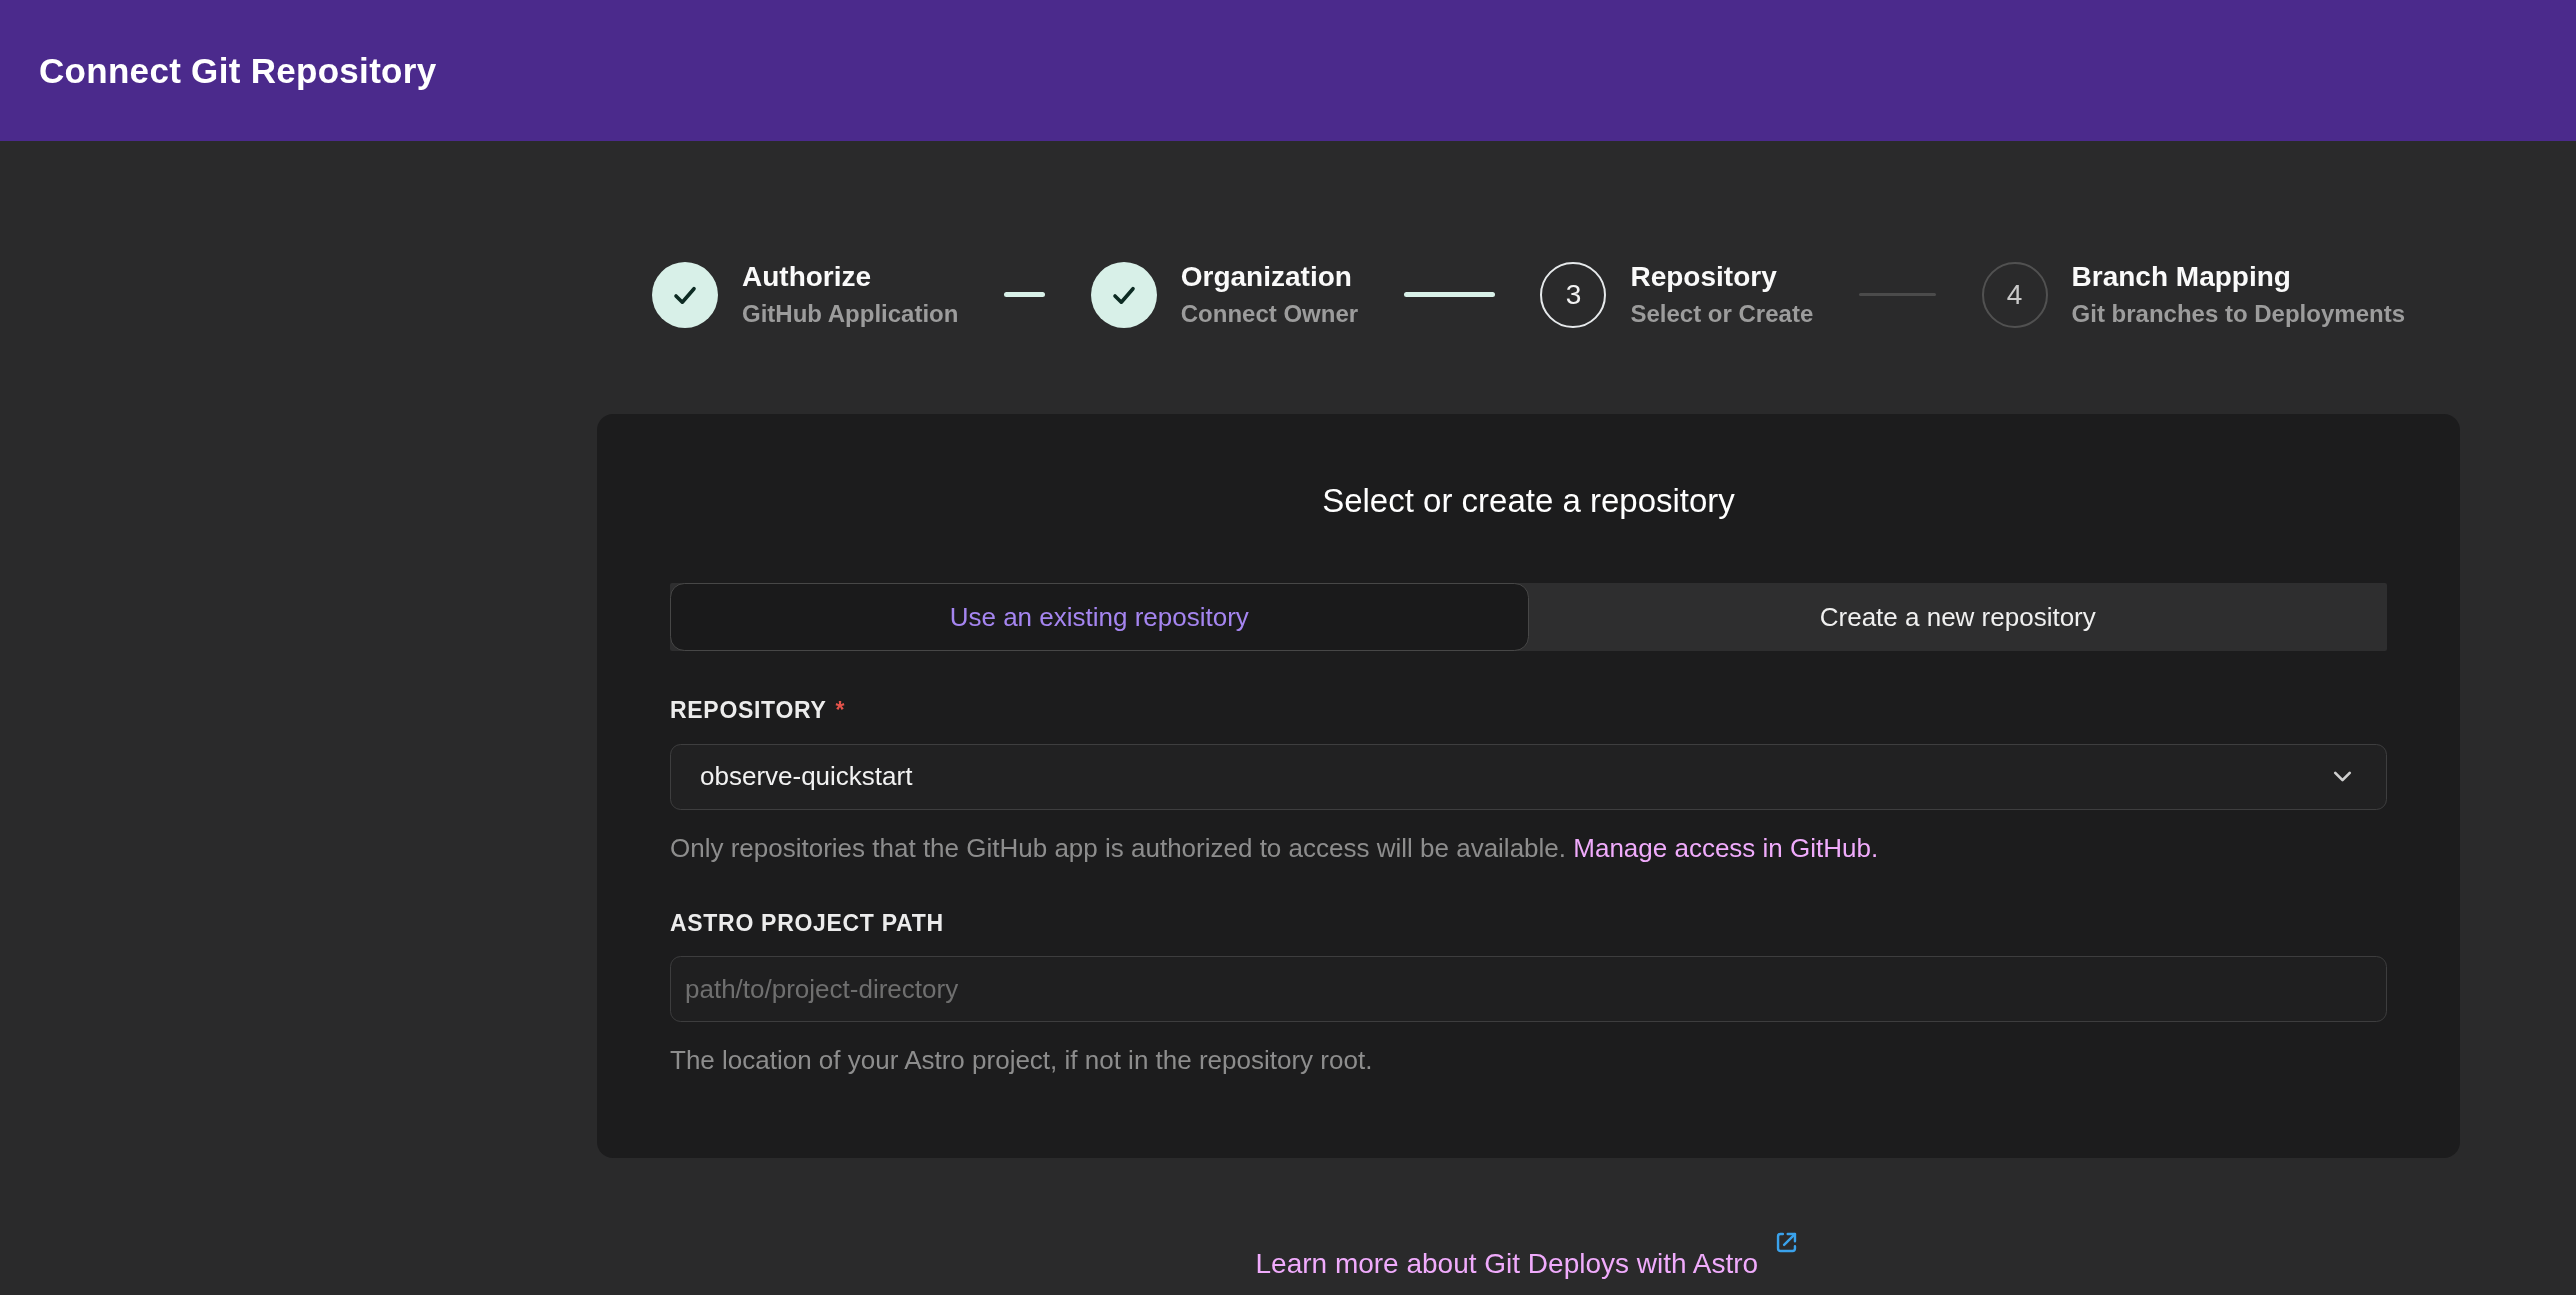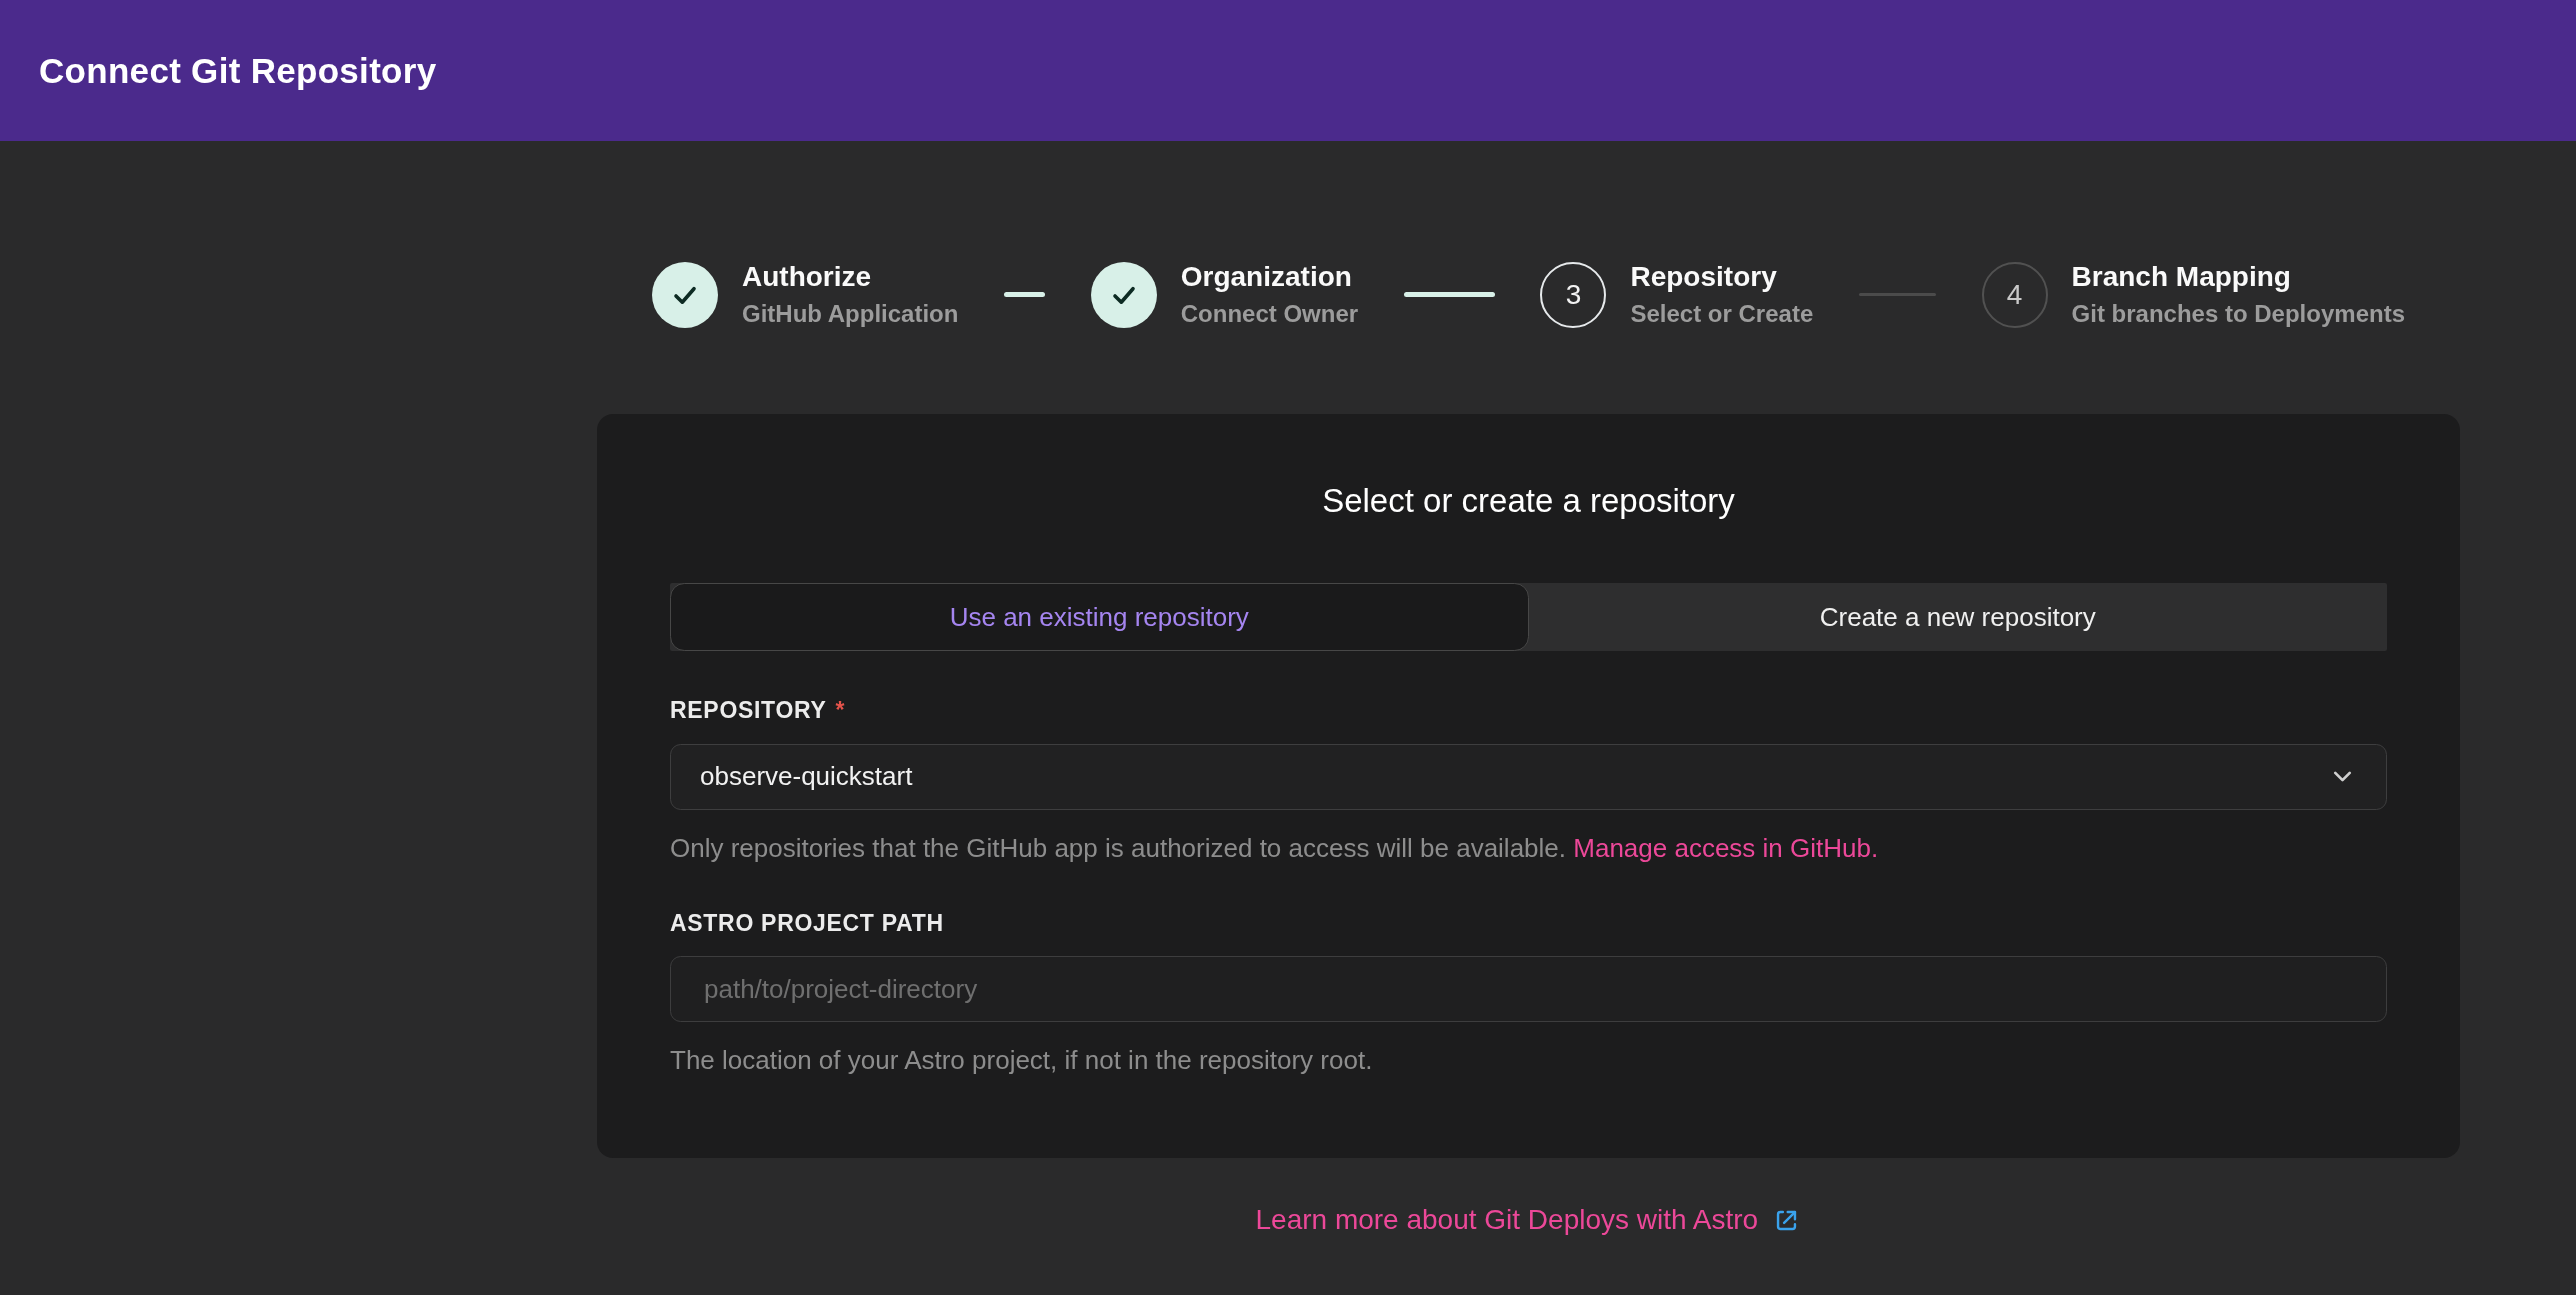--- a/index.html
+++ b/index.html
@@ -148,37 +148,38 @@
   }
   .chevron-icon { width: 29px; height: 29px; display: block; }
 
   .text-input {
     margin-top: 19.7px;
     width: 100%;
     height: 66px;
     background: #1f1f20;
     border: 1.8px solid #3d3d3e;
     border-radius: 10.7px;
-    padding: 0 33px;
+    padding: 0 14px;
     font-size: 26px;
     color: #fef9c3;
     font-family: "Liberation Sans", "DejaVu Sans", sans-serif;
     outline: none;
   }
   .text-input::placeholder { color: #6f6f6f; }
 
   .help {
     margin-top: 23px;
     font-size: 26px;
     color: #8d8d8d;
   }
   .link {
-    color: #ec4899;
+    color: #f0abfc;
     cursor: pointer;
     text-decoration: none;
+    margin-top: 44px;
   }
 
   
   .footer {
     margin-top: 46px;
     display: flex;
     justify-content: center;
     align-items: center;
     gap: 14.3px;
     color: #3aa2ec;

